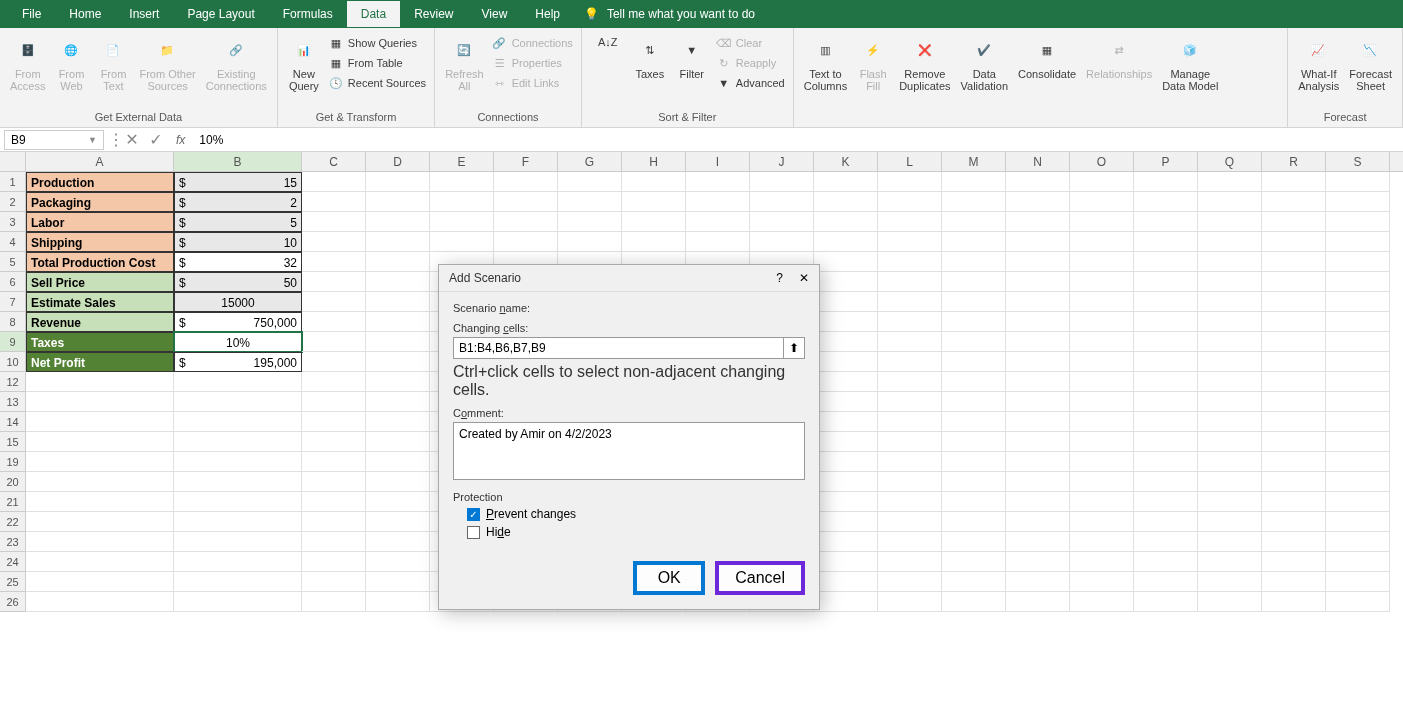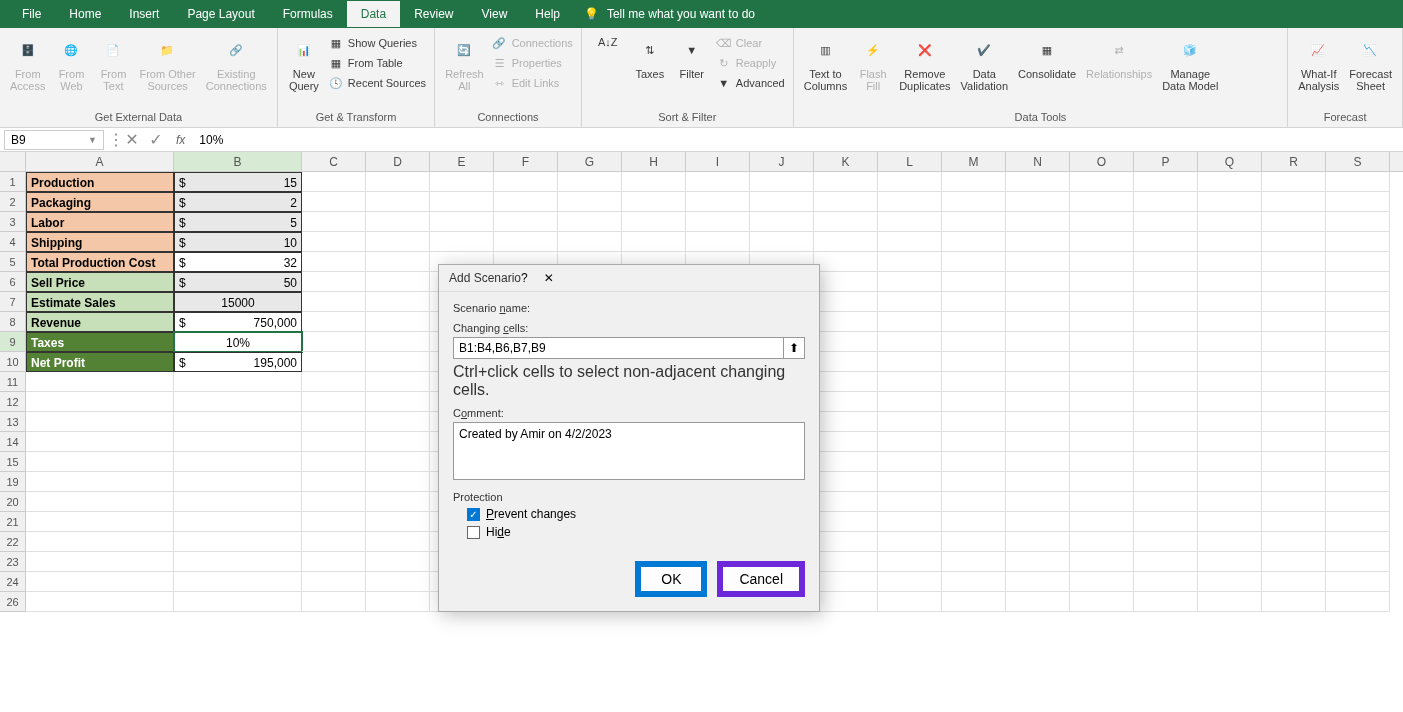--- a/index.html
+++ b/index.html
@@ -48,37 +48,37 @@
 .cell.orange { background: #f4c7a8; }
 .cell.lgreen { background: #c8e0b9; }
 .cell.dgreen { background: #548235; color: #fff; }
 .cell.grey { background: #e8e8e8; }
 .cell.ctr { text-align: center; }
 .cell.curr { display: flex; justify-content: space-between; }
 .cell.active { outline: 2px solid #217346; outline-offset: -1px; }
 
 
 .dialog { position: absolute; left: 438px; top: 264px; width: 382px; background: #f0f0f0; border: 1px solid #aaa; box-shadow: 3px 3px 18px rgba(0,0,0,0.25); font-size: 12px; }
-.dialog-title { display: flex; align-items: center; padding: 6px 10px; border-bottom: 1px solid #ddd; }
+.dialog-title { display: flex; align-items: center; justify-content: space-between; padding: 6px 10px; border-bottom: 1px solid #ddd; }
 .dialog-title-text { font-size: 12px; color: #333; }
 .dialog-ctrls { display: flex; gap: 16px; }
 .dialog-body { padding: 10px 14px; }
 .dlabel { font-size: 11px; color: #333; margin-bottom: 3px; margin-top: 8px; }
 .dlabel:first-child { margin-top: 0; }
 .dinput { width: 100%; border: 1px solid #999; padding: 3px 5px; font-size: 12px; background: #fff; }
 .dinput-cell { display: flex; }
 .dinput-cell input { flex: 1; border: 1px solid #999; border-right: none; padding: 3px 5px; font-size: 12px; }
 .cell-picker { width: 22px; border: 1px solid #999; background: #fff; display: flex; align-items: center; justify-content: center; cursor: pointer; }
 .dhint { font-size: 16px; color: #333; margin-top: 4px; }
 .dtextarea { width: 100%; height: 58px; border: 1px solid #999; padding: 4px 5px; font-size: 12px; background: #fff; resize: none; font-family: inherit; }
 .checkbox-row { display: flex; align-items: center; gap: 6px; font-size: 12px; margin: 4px 0 2px 14px; }
 .checkbox { width: 13px; height: 13px; border: 1px solid #666; background: #fff; display: inline-flex; align-items: center; justify-content: center; font-size: 10px; }
 .checkbox.checked { background: #0078d4; border-color: #0078d4; color: #fff; }
 .dialog-footer { display: flex; justify-content: flex-end; gap: 10px; padding: 10px 14px 14px; }
-.dbtn { min-width: 72px; padding: 4px 16px; border: 6px solid #6d28d9; background: #fdfdfd; font-size: 14px; cursor: pointer; text-align: center; }
+.dbtn { min-width: 72px; padding: 4px 16px; border: 4px solid #6d28d9; background: #fdfdfd; font-size: 16px; cursor: pointer; text-align: center; }
 .dbtn.primary { border-color: #0078d4; }
 .u { text-decoration: underline; }
 </style>
 </head>
 <body>
 
 <div class="menu-bar">
   <div class="menu-item">File</div>
   <div class="menu-item">Home</div>
   <div class="menu-item">Insert</div>
@@ -236,21 +236,20 @@
       <div class="ribbon-btn disabled">
           <div class="ribbon-btn-icon">⇄</div>
           <span>Relationships</span>
         </div>
       <div class="ribbon-btn">
           <div class="ribbon-btn-icon">🧊</div>
           <span style="white-space:pre-line">Manage
 Data Model</span>
         </div>
     </div>
-    <div class="ribbon-group-label">Data Tools</div>
   </div>
 
   <div class="ribbon-group">
     <div class="ribbon-group-content">
       <div class="ribbon-btn">
           <div class="ribbon-btn-icon">📈</div>
           <span style="white-space:pre-line">What-If
 Analysis</span>
         </div>
       <div class="ribbon-btn">
@@ -539,42 +538,20 @@
         <div class="cell" style="width: 64px;"></div>
         <div class="cell" style="width: 64px;"></div>
         <div class="cell" style="width: 64px;"></div>
         <div class="cell" style="width: 64px;"></div>
         <div class="cell" style="width: 64px;"></div>
         <div class="cell" style="width: 64px;"></div>
         <div class="cell" style="width: 64px;"></div>
         <div class="cell" style="width: 64px;"></div>
       </div>
       <div class="row">
-        <div class="row-header">11</div>
-        <div class="cell" style="width: 148px;"></div>
-        <div class="cell" style="width: 128px;"></div>
-        <div class="cell" style="width: 64px;"></div>
-        <div class="cell" style="width: 64px;"></div>
-        <div class="cell" style="width: 64px;"></div>
-        <div class="cell" style="width: 64px;"></div>
-        <div class="cell" style="width: 64px;"></div>
-        <div class="cell" style="width: 64px;"></div>
-        <div class="cell" style="width: 64px;"></div>
-        <div class="cell" style="width: 64px;"></div>
-        <div class="cell" style="width: 64px;"></div>
-        <div class="cell" style="width: 64px;"></div>
-        <div class="cell" style="width: 64px;"></div>
-        <div class="cell" style="width: 64px;"></div>
-        <div class="cell" style="width: 64px;"></div>
-        <div class="cell" style="width: 64px;"></div>
-        <div class="cell" style="width: 64px;"></div>
-        <div class="cell" style="width: 64px;"></div>
-        <div class="cell" style="width: 64px;"></div>
-      </div>
-      <div class="row">
         <div class="row-header">12</div>
         <div class="cell" style="width: 148px;"></div>
         <div class="cell" style="width: 128px;"></div>
         <div class="cell" style="width: 64px;"></div>
         <div class="cell" style="width: 64px;"></div>
         <div class="cell" style="width: 64px;"></div>
         <div class="cell" style="width: 64px;"></div>
         <div class="cell" style="width: 64px;"></div>
         <div class="cell" style="width: 64px;"></div>
         <div class="cell" style="width: 64px;"></div>
@@ -760,20 +737,42 @@
         <div class="cell" style="width: 64px;"></div>
         <div class="cell" style="width: 64px;"></div>
         <div class="cell" style="width: 64px;"></div>
         <div class="cell" style="width: 64px;"></div>
         <div class="cell" style="width: 64px;"></div>
         <div class="cell" style="width: 64px;"></div>
         <div class="cell" style="width: 64px;"></div>
       </div>
       <div class="row">
         <div class="row-header">24</div>
+        <div class="cell" style="width: 148px;"></div>
+        <div class="cell" style="width: 128px;"></div>
+        <div class="cell" style="width: 64px;"></div>
+        <div class="cell" style="width: 64px;"></div>
+        <div class="cell" style="width: 64px;"></div>
+        <div class="cell" style="width: 64px;"></div>
+        <div class="cell" style="width: 64px;"></div>
+        <div class="cell" style="width: 64px;"></div>
+        <div class="cell" style="width: 64px;"></div>
+        <div class="cell" style="width: 64px;"></div>
+        <div class="cell" style="width: 64px;"></div>
+        <div class="cell" style="width: 64px;"></div>
+        <div class="cell" style="width: 64px;"></div>
+        <div class="cell" style="width: 64px;"></div>
+        <div class="cell" style="width: 64px;"></div>
+        <div class="cell" style="width: 64px;"></div>
+        <div class="cell" style="width: 64px;"></div>
+        <div class="cell" style="width: 64px;"></div>
+        <div class="cell" style="width: 64px;"></div>
+      </div>
+      <div class="row">
+        <div class="row-header">25</div>
         <div class="cell" style="width: 148px;"></div>
         <div class="cell" style="width: 128px;"></div>
         <div class="cell" style="width: 64px;"></div>
         <div class="cell" style="width: 64px;"></div>
         <div class="cell" style="width: 64px;"></div>
         <div class="cell" style="width: 64px;"></div>
         <div class="cell" style="width: 64px;"></div>
         <div class="cell" style="width: 64px;"></div>
         <div class="cell" style="width: 64px;"></div>
         <div class="cell" style="width: 64px;"></div>

